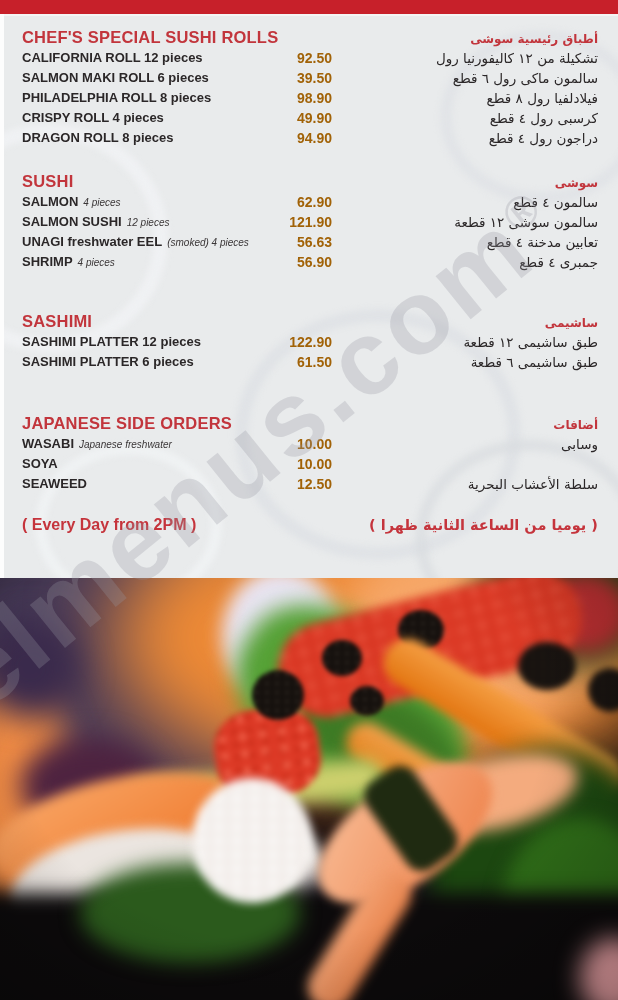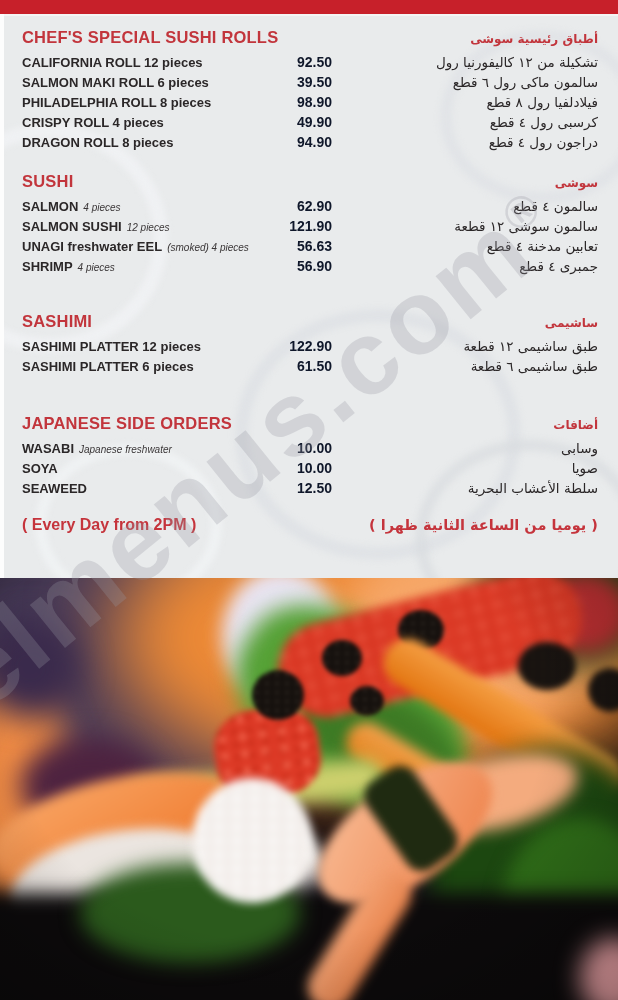--- a/index.html
+++ b/index.html
@@ -17,24 +17,24 @@
   .sw2{left:-70px;top:110px;width:210px;height:200px;border:14px solid rgba(241,243,245,.8);}
   .sw3{left:235px;top:295px;width:260px;height:225px;border:13px solid rgba(219,222,226,.6);}
   .sw4{left:415px;top:425px;width:205px;height:175px;border:12px solid rgba(215,218,222,.6);}
   .sw5{left:35px;top:430px;width:165px;height:140px;border:11px solid rgba(242,244,246,.75);}
 
   section{position:relative;z-index:2;}
   .sec-head{display:flex;justify-content:space-between;align-items:baseline;height:22px;}
   .en-head{color:#c2353c;font-weight:bold;font-size:16.5px;letter-spacing:.2px;}
   .ar-head{color:#c2353c;font-weight:bold;font-size:12px;font-family:"DejaVu Sans",sans-serif;direction:rtl;}
   .rows{display:block;}
-  .row{display:flex;align-items:flex-end;height:20px;}
+  .row{display:flex;align-items:flex-start;height:20px;}
   .item-en{width:240px;white-space:nowrap;color:#2b2728;font-size:13px;font-weight:bold;}
   .item-note{font-weight:normal;font-style:italic;font-size:10px;color:#3a3637;margin-left:5px;}
-  .item-price{width:70px;text-align:right;color:#0f172a;font-weight:bold;font-size:14px;}
+  .item-price{width:70px;text-align:right;color:#a16207;font-weight:bold;font-size:14px;}
   .item-ar{flex:1;text-align:right;direction:rtl;font-family:"DejaVu Sans",sans-serif;font-size:13.5px;color:#2b2728;}
   .gap-s{margin-top:22px;} .gap-m{margin-top:38px;} .gap-l{margin-top:40px;}
 
   .footer-row{position:relative;z-index:2;display:flex;justify-content:space-between;align-items:baseline;margin-top:20px;gap:6px;}
   .footer-en{color:#c5343c;font-weight:bold;font-size:16px;}
   .footer-ar{color:#c5343c;font-weight:bold;font-size:14.5px;font-family:"DejaVu Sans",sans-serif;direction:rtl;}
 
   
   .watermark{position:absolute;left:-5px;top:620px;transform:rotate(-39deg);transform-origin:0 100%;
     font-size:105px;font-weight:bold;letter-spacing:4px;line-height:1;
@@ -198,21 +198,20 @@
       <div class="rows">
   <div class="row">
     <span class="item-en"><span class="item-name">WASABI</span><span class="item-note">Japanese freshwater</span></span>
     <span class="item-price">10.00</span>
     <span class="item-ar">وسابى</span>
   </div>
 
   <div class="row">
     <span class="item-en"><span class="item-name">SOYA</span><span class="item-note"></span></span>
     <span class="item-price">10.00</span>
-    <span class="item-ar">صويا</span>
   </div>
 
   <div class="row">
     <span class="item-en"><span class="item-name">SEAWEED</span><span class="item-note"></span></span>
     <span class="item-price">12.50</span>
     <span class="item-ar">سلطة الأعشاب البحرية</span>
   </div>
 </div>
     </section>
 

